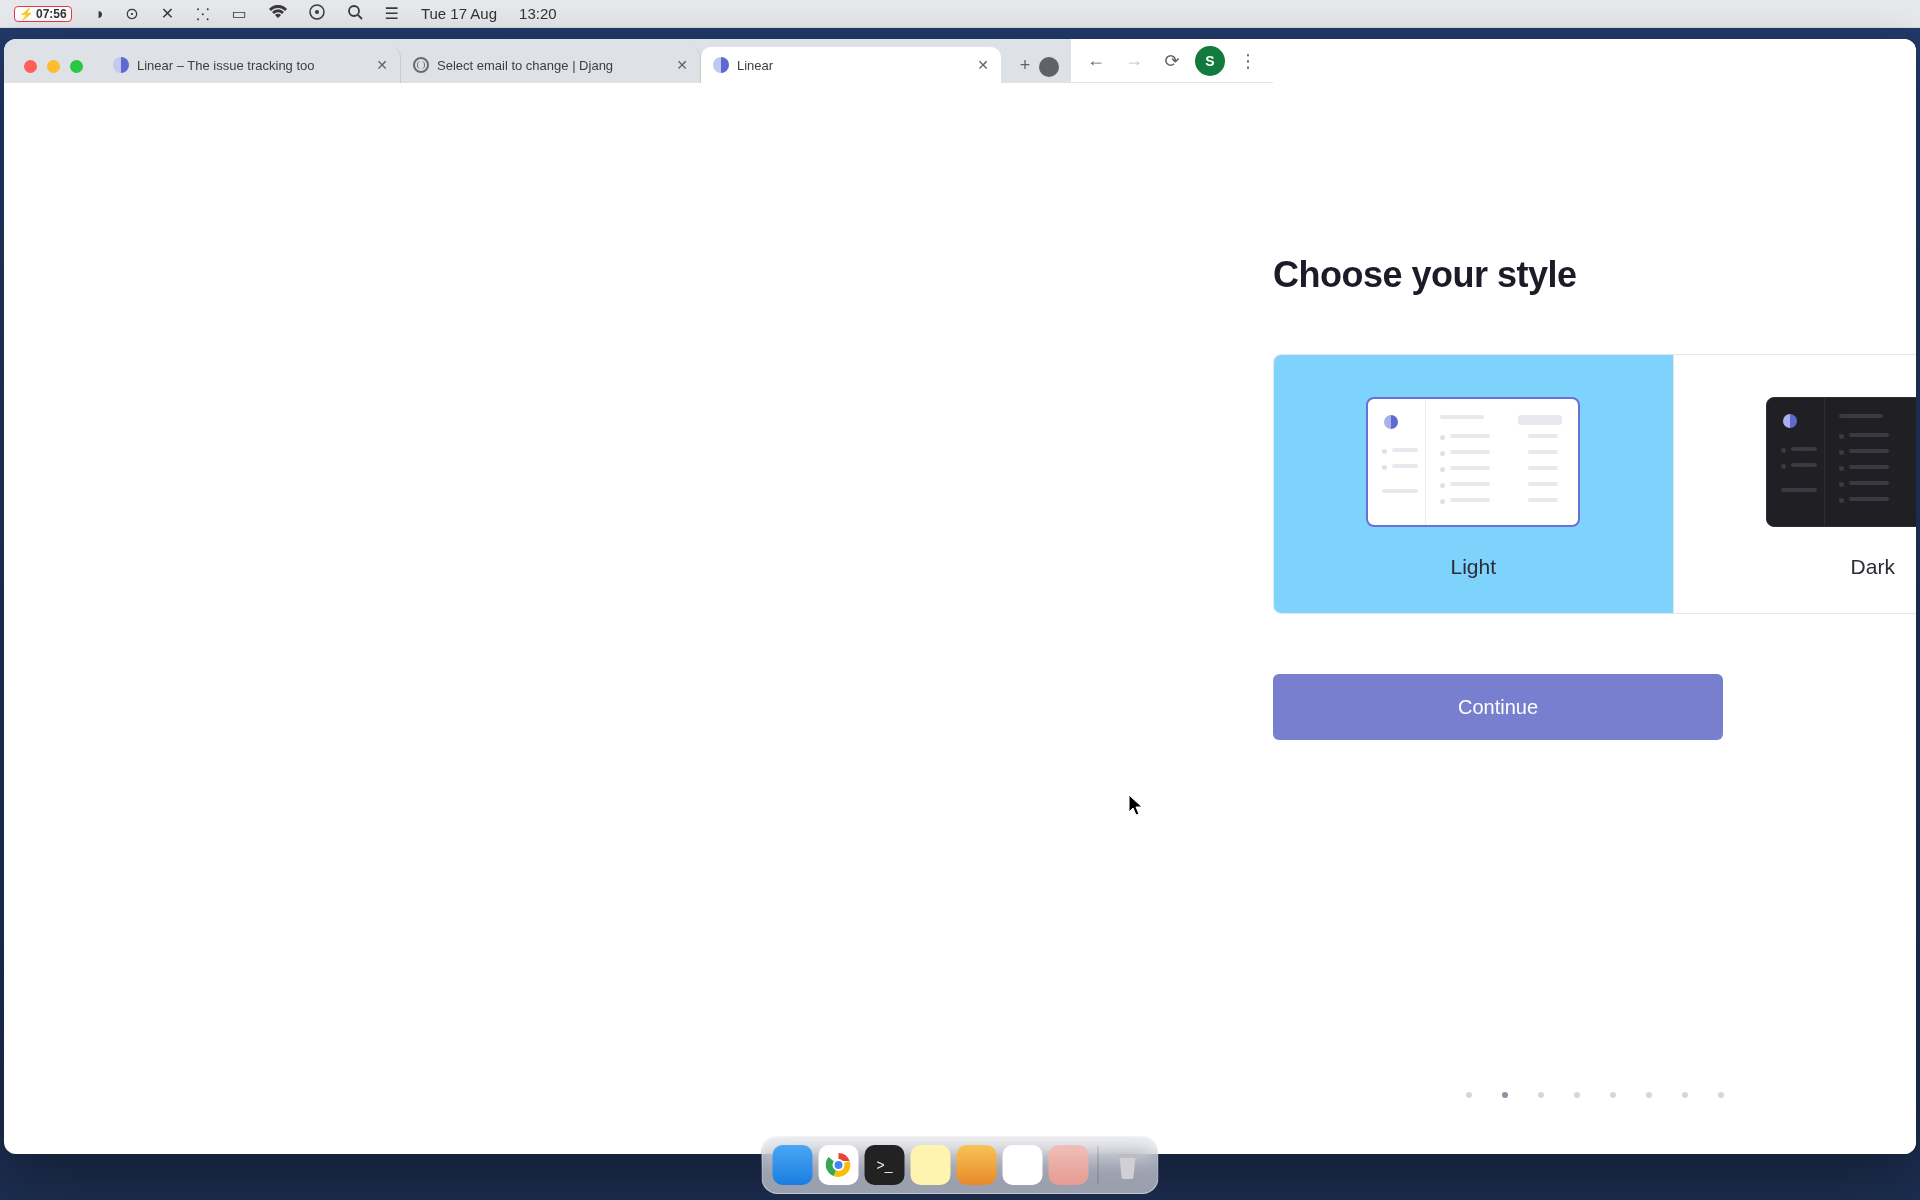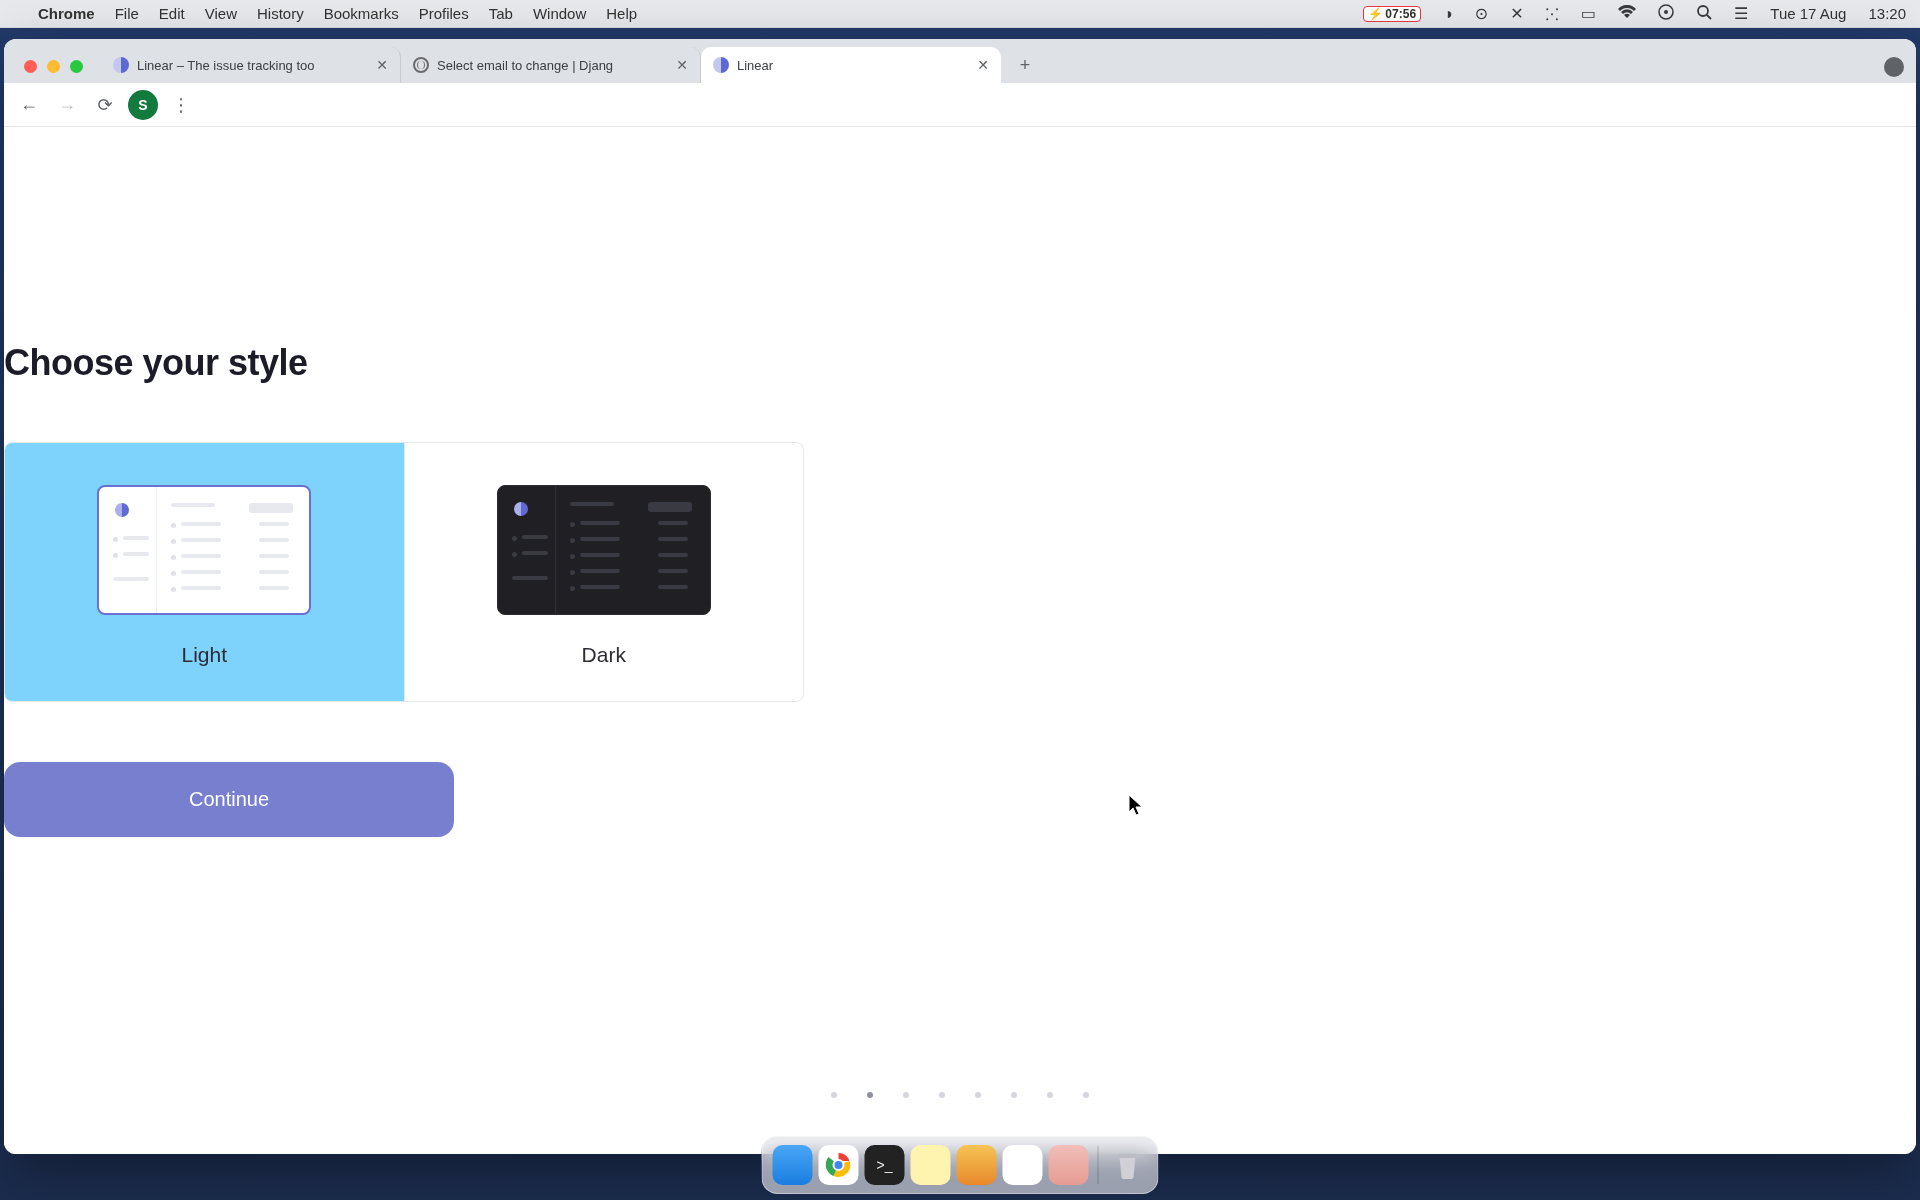--- a/index.html
+++ b/index.html
@@ -39,21 +39,21 @@
     
     .chrome-window {
       position: absolute;
       top: 39px; left: 4px; right: 4px;
       height: 1115px;
       background: #fff;
       border-radius: 12px;
       box-shadow: 0 20px 60px rgba(0,0,0,0.35);
       overflow: hidden;
       display: flex;
-      flex-direction: column;
+      flex-direction: row;
     }
 
     
     .tabstrip {
       height: 44px;
       background: #dee1e6;
       display: flex;
       align-items: flex-end;
       padding-left: 12px;
       padding-right: 12px;
@@ -154,24 +154,24 @@
     .pvw-line { position:absolute; height:4px; border-radius:2px; }
     .preview.light .pvw-line { background: #e8e9ee; }
     .preview.dark .pvw-line { background: #3a3a42; }
     .pvw-dot { position:absolute; width:5px; height:5px; border-radius:50%; }
     .preview.light .pvw-dot { background: #e0e1e8; }
     .preview.dark .pvw-dot { background: #3a3a42; }
     .style-label { margin-top: 28px; font-size: 21px; color: #2c2c35; }
 
     .continue-btn {
       margin-top: 60px;
-      width: 450px; height: 75px;
+      width: 450px; height: 66px;
       background: #787fcf;
       color: #fff; font-size: 20px; font-weight: 500;
-      border: none; border-radius: 16px; cursor: pointer;
+      border: none; border-radius: 6px; cursor: pointer;
       display:flex; align-items:center; justify-content:center;
     }
 
     .stepper {
       position: absolute; bottom: 56px; left: 50%; transform: translateX(-50%);
       display: flex; gap: 30px;
     }
     .step-dot { width: 6px; height: 6px; border-radius: 50%; background: #d6d7de; }
     .step-dot.active { background: #8f90a0; }
 
@@ -212,33 +212,20 @@
 
     
     .linear-favicon { width:16px; height:16px; border-radius:50%; background: conic-gradient(#5E6AD2 0 50%, #c3c8f0 50% 100%); }
     .globe-favicon { width:16px; height:16px; border-radius:50%; border:2px solid #6b6b6b; position:relative; }
     .globe-favicon::after { content:""; position:absolute; inset:2px; border-radius:50%; border-left:1px solid #6b6b6b; border-right:1px solid #6b6b6b; }
   </style>
 </head>
 <body>
 
 <div class="menubar">
-  <div class="menubar-left">
-    <span class="apple-logo"></span>
-    <span class="menubar-item app-name">Chrome</span>
-    <span class="menubar-item">File</span>
-    <span class="menubar-item">Edit</span>
-    <span class="menubar-item">View</span>
-    <span class="menubar-item">History</span>
-    <span class="menubar-item">Bookmarks</span>
-    <span class="menubar-item">Profiles</span>
-    <span class="menubar-item">Tab</span>
-    <span class="menubar-item">Window</span>
-    <span class="menubar-item">Help</span>
-  </div>
   <div class="menubar-right">
     <span class="battery-badge">
         <span class="bolt">⚡</span>
         <span>07:56</span>
       </span>
     <span class="status-icon">◑</span>
     <span class="status-icon">⊙</span>
     <span class="status-icon">✕</span>
     <span class="status-icon">⁙</span>
     <span class="status-icon">▭</span>

